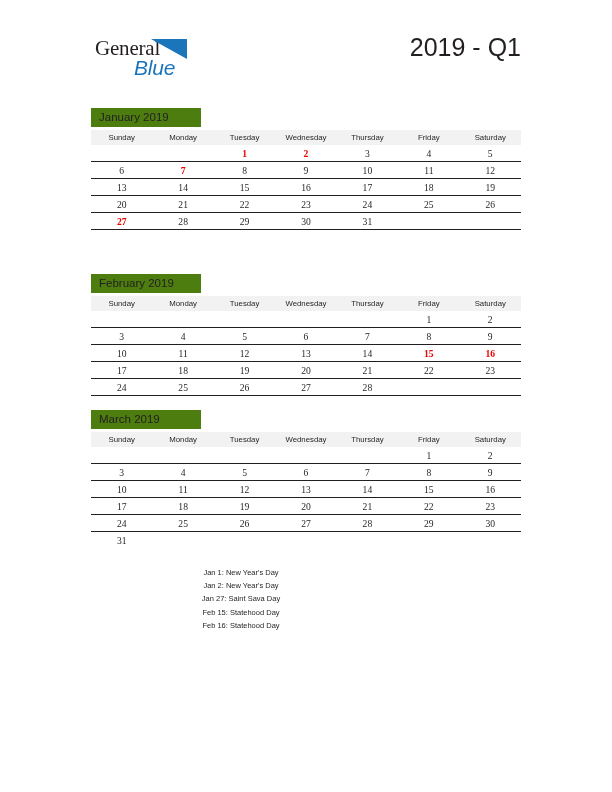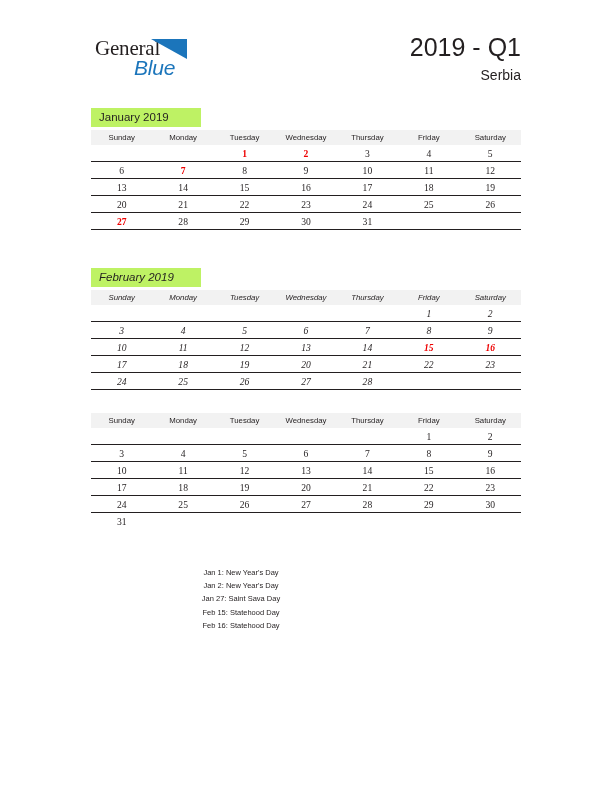--- a/index.html
+++ b/index.html
@@ -77,25 +77,25 @@
     white-space: nowrap;
   }
 
   
   .month {
     position: absolute;
     left: 91px;
     width: 430px;
   }
   #month-0 { top: 108px; }
-  #month-1 { top: 268px; font-style: italic; }
+  #month-1 { top: 274px; }
   #month-2 { top: 410px; }
 
   .month-title {
-    background: #bef264;
+    background: #4d7c0f;
     width: 110px;
     height: 19px;
     line-height: 19px;
     padding-left: 8px;
     box-sizing: border-box;
     font-size: 11.5px;
     color: #231f20;
   }
 
   table.cal {
@@ -157,21 +157,20 @@
 <div class="header">
   <div class="logo">
     <span class="logo-general">General</span>
     <span class="logo-blue">Blue</span>
     <svg class="logo-tri" viewBox="0 0 36 20">
       <polygon points="0,0 36,0 36,20" fill="#1b75bb"></polygon>
     </svg>
   </div>
   <div class="title-block">
     <div class="title-main">2019 - Q1</div>
-    <div class="title-sub">Serbia</div>
   </div>
 </div>
 
 <div class="month" id="month-0">
   <div class="month-title">January 2019</div>
   <table class="cal">
       <thead>
         <tr>
           <th>Sunday</th>
           <th>Monday</th>
@@ -290,20 +289,21 @@
           <td>27</td>
           <td>28</td>
           <td class="empty">&nbsp;</td>
           <td class="empty">&nbsp;</td>
         </tr>
       </tbody>
     </table>
 </div>
 
 <div class="month" id="month-2">
+  <div class="month-title">March 2019</div>
   <table class="cal">
       <thead>
         <tr>
           <th>Sunday</th>
           <th>Monday</th>
           <th>Tuesday</th>
           <th>Wednesday</th>
           <th>Thursday</th>
           <th>Friday</th>
           <th>Saturday</th>

